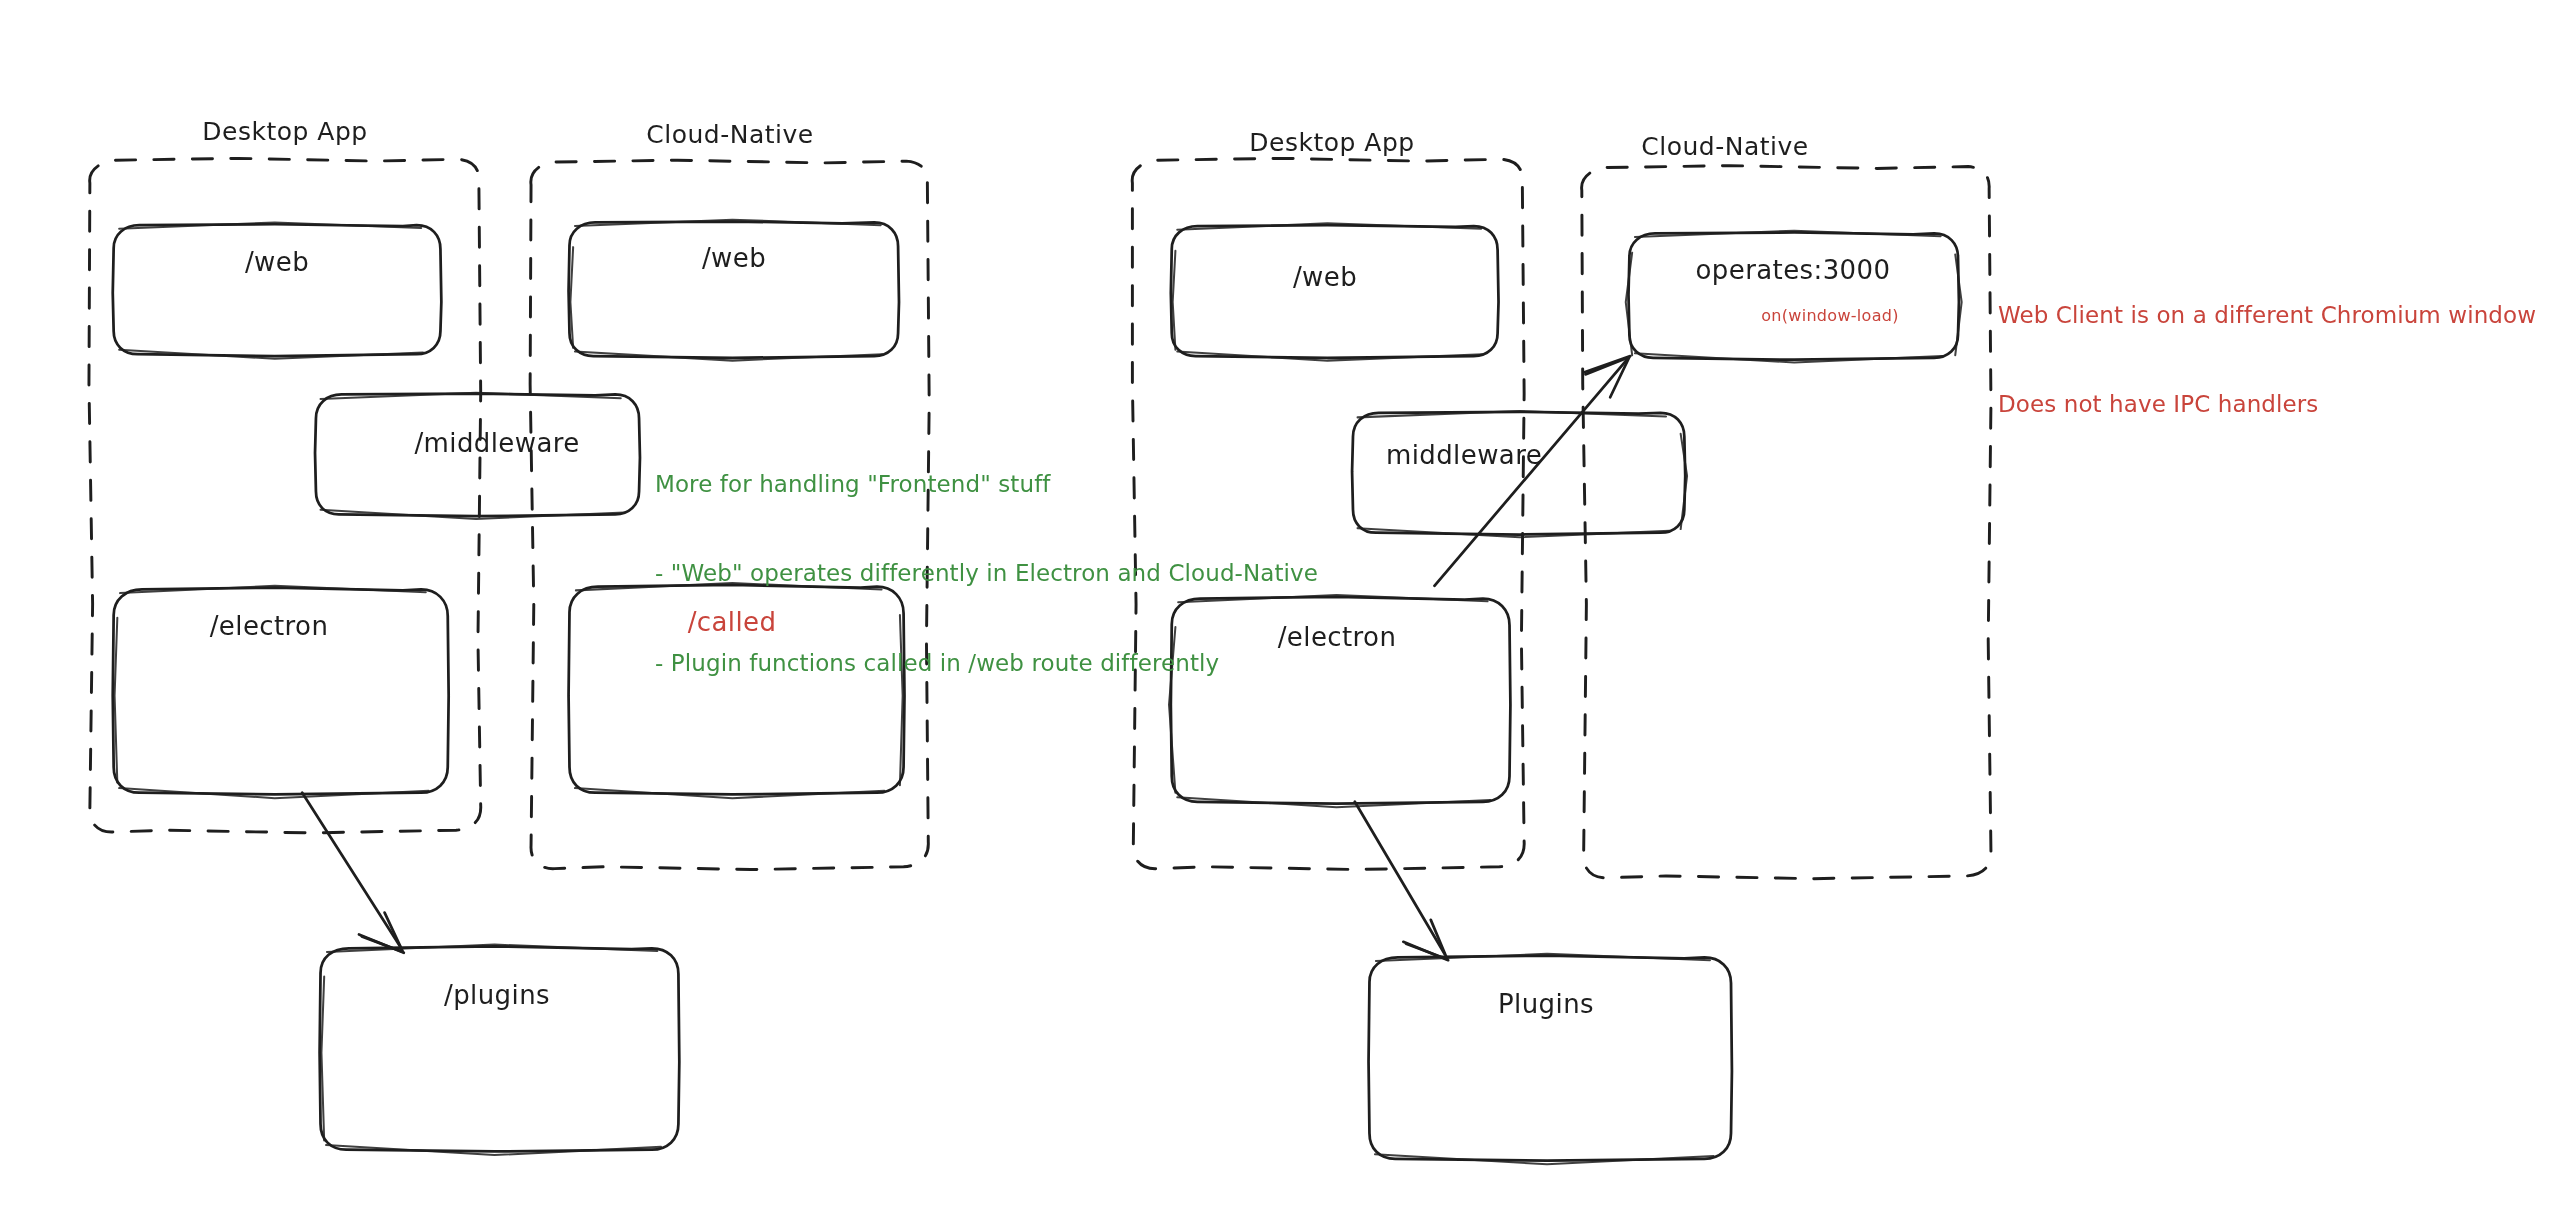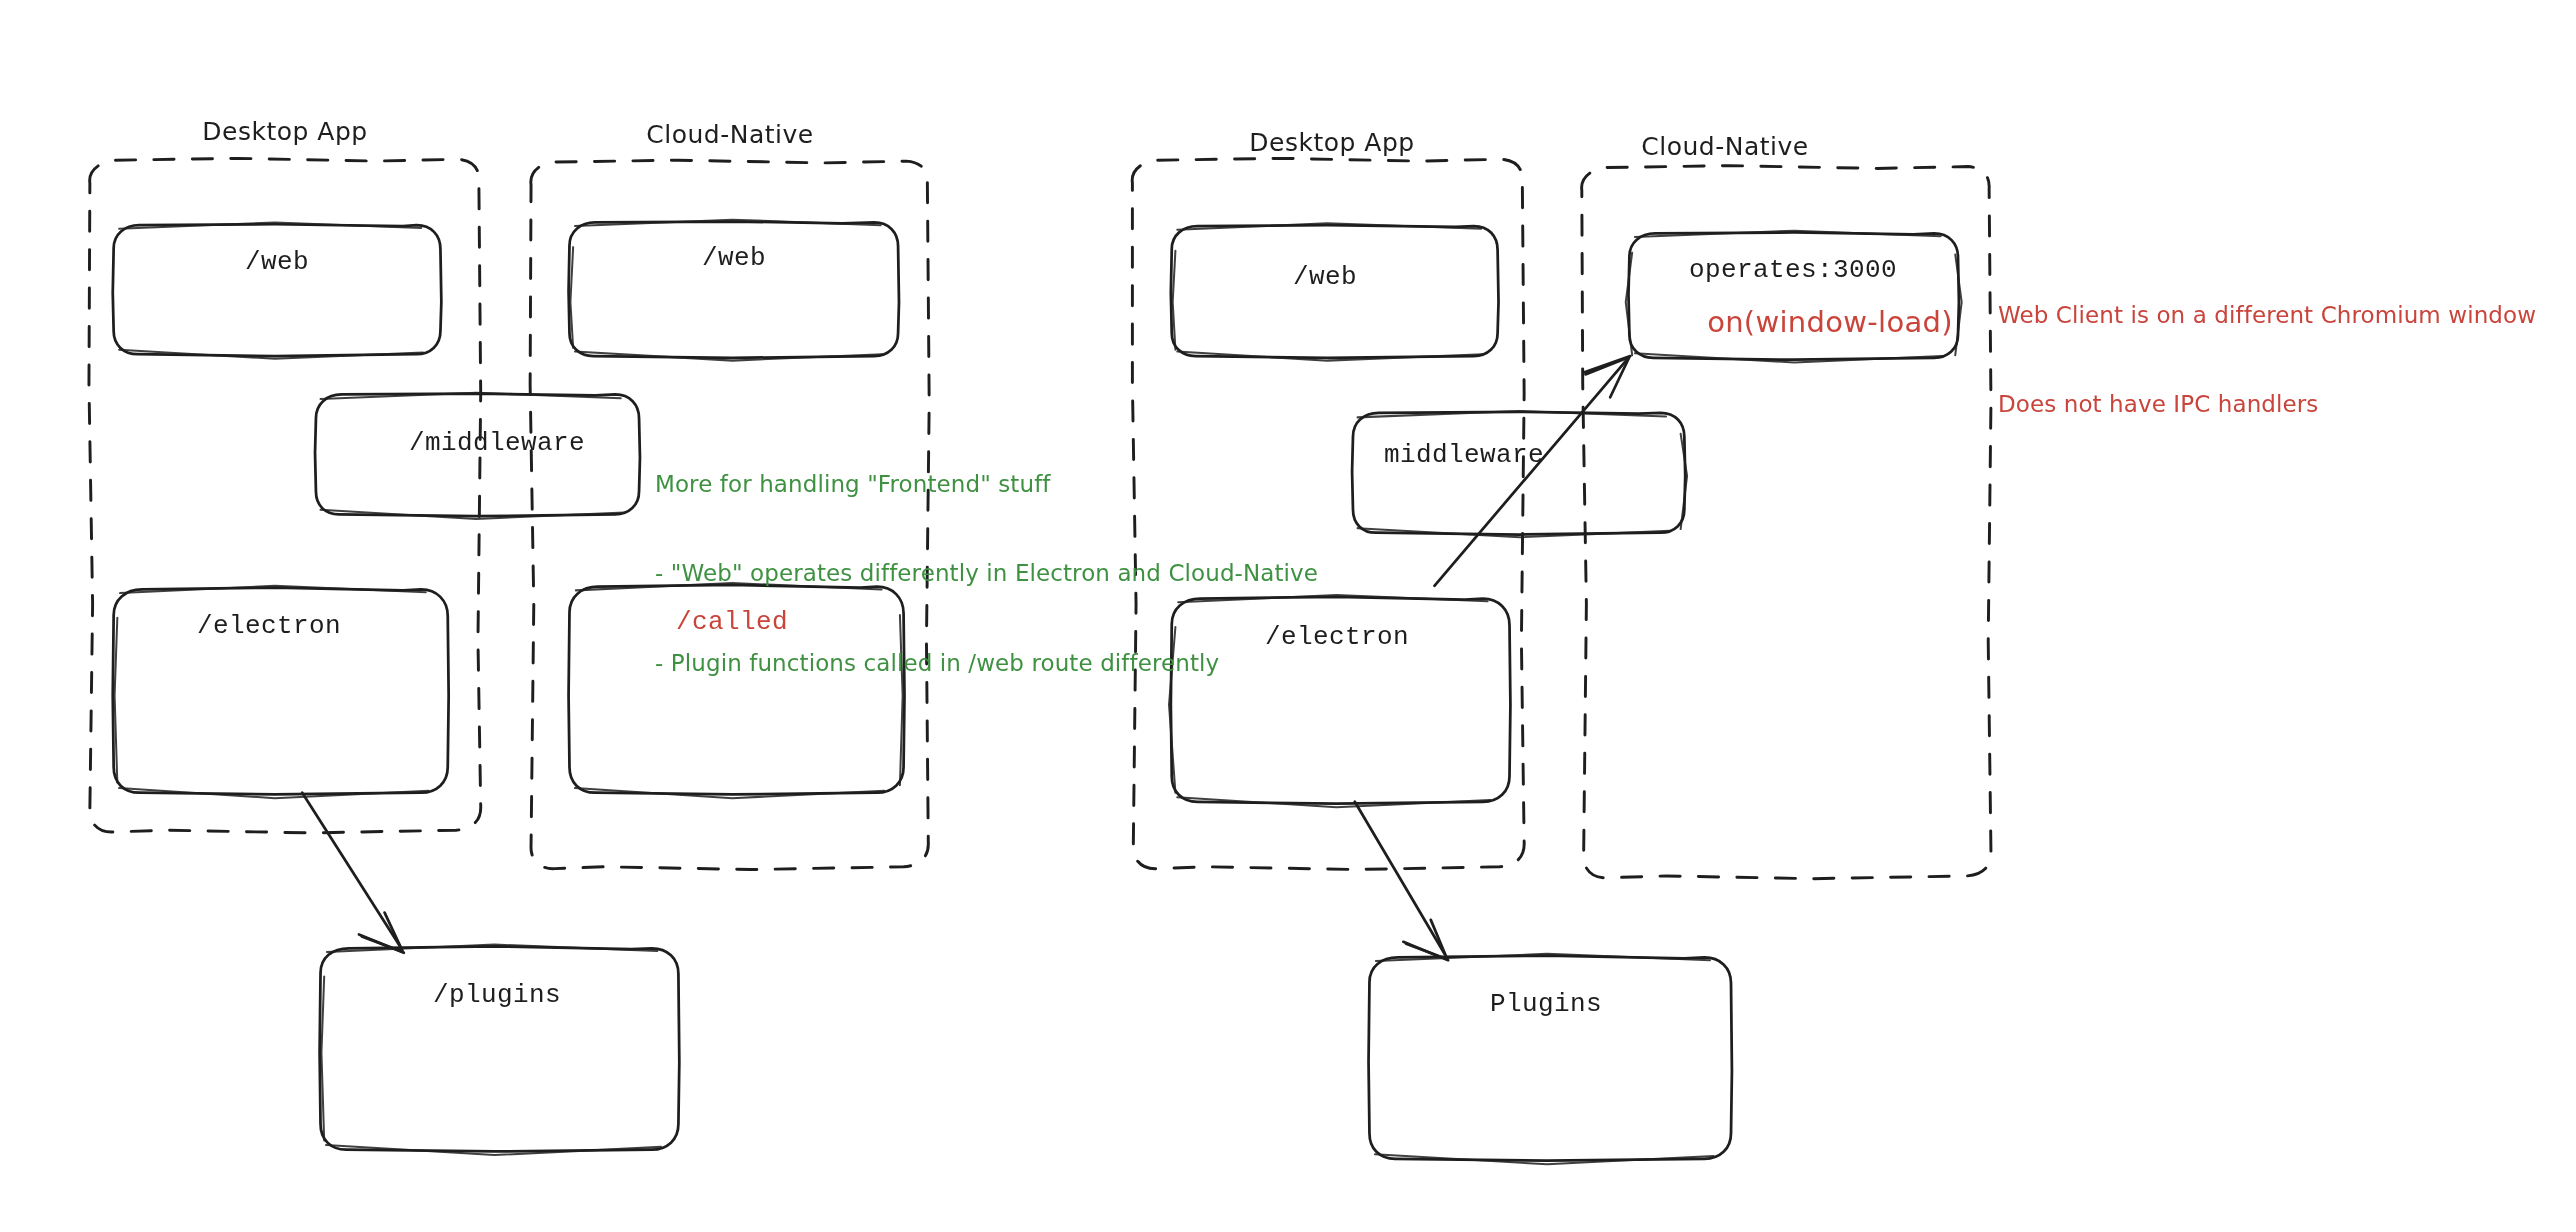--- a/index.html
+++ b/index.html
@@ -37,24 +37,23 @@
     font-size: 25px;
     letter-spacing: 0.5px;
     transform: translateX(-50%);
     text-align: center;
   }
   .node-label {
     font-size: 26px;
     letter-spacing: 0.4px;
     transform: translateX(-50%);
     text-align: center;
-    font-family: Liberation Mono, monospace;
   }
   .node-sub {
-    font-size: 29px;
+    font-size: 16px;
     letter-spacing: 0.3px;
     transform: translateX(-50%);
     text-align: center;
   }
   .note {
     position: absolute;
     font-family: "DejaVu Sans", sans-serif;
     font-size: 23px;
     line-height: 1.30;
     white-space: pre;

